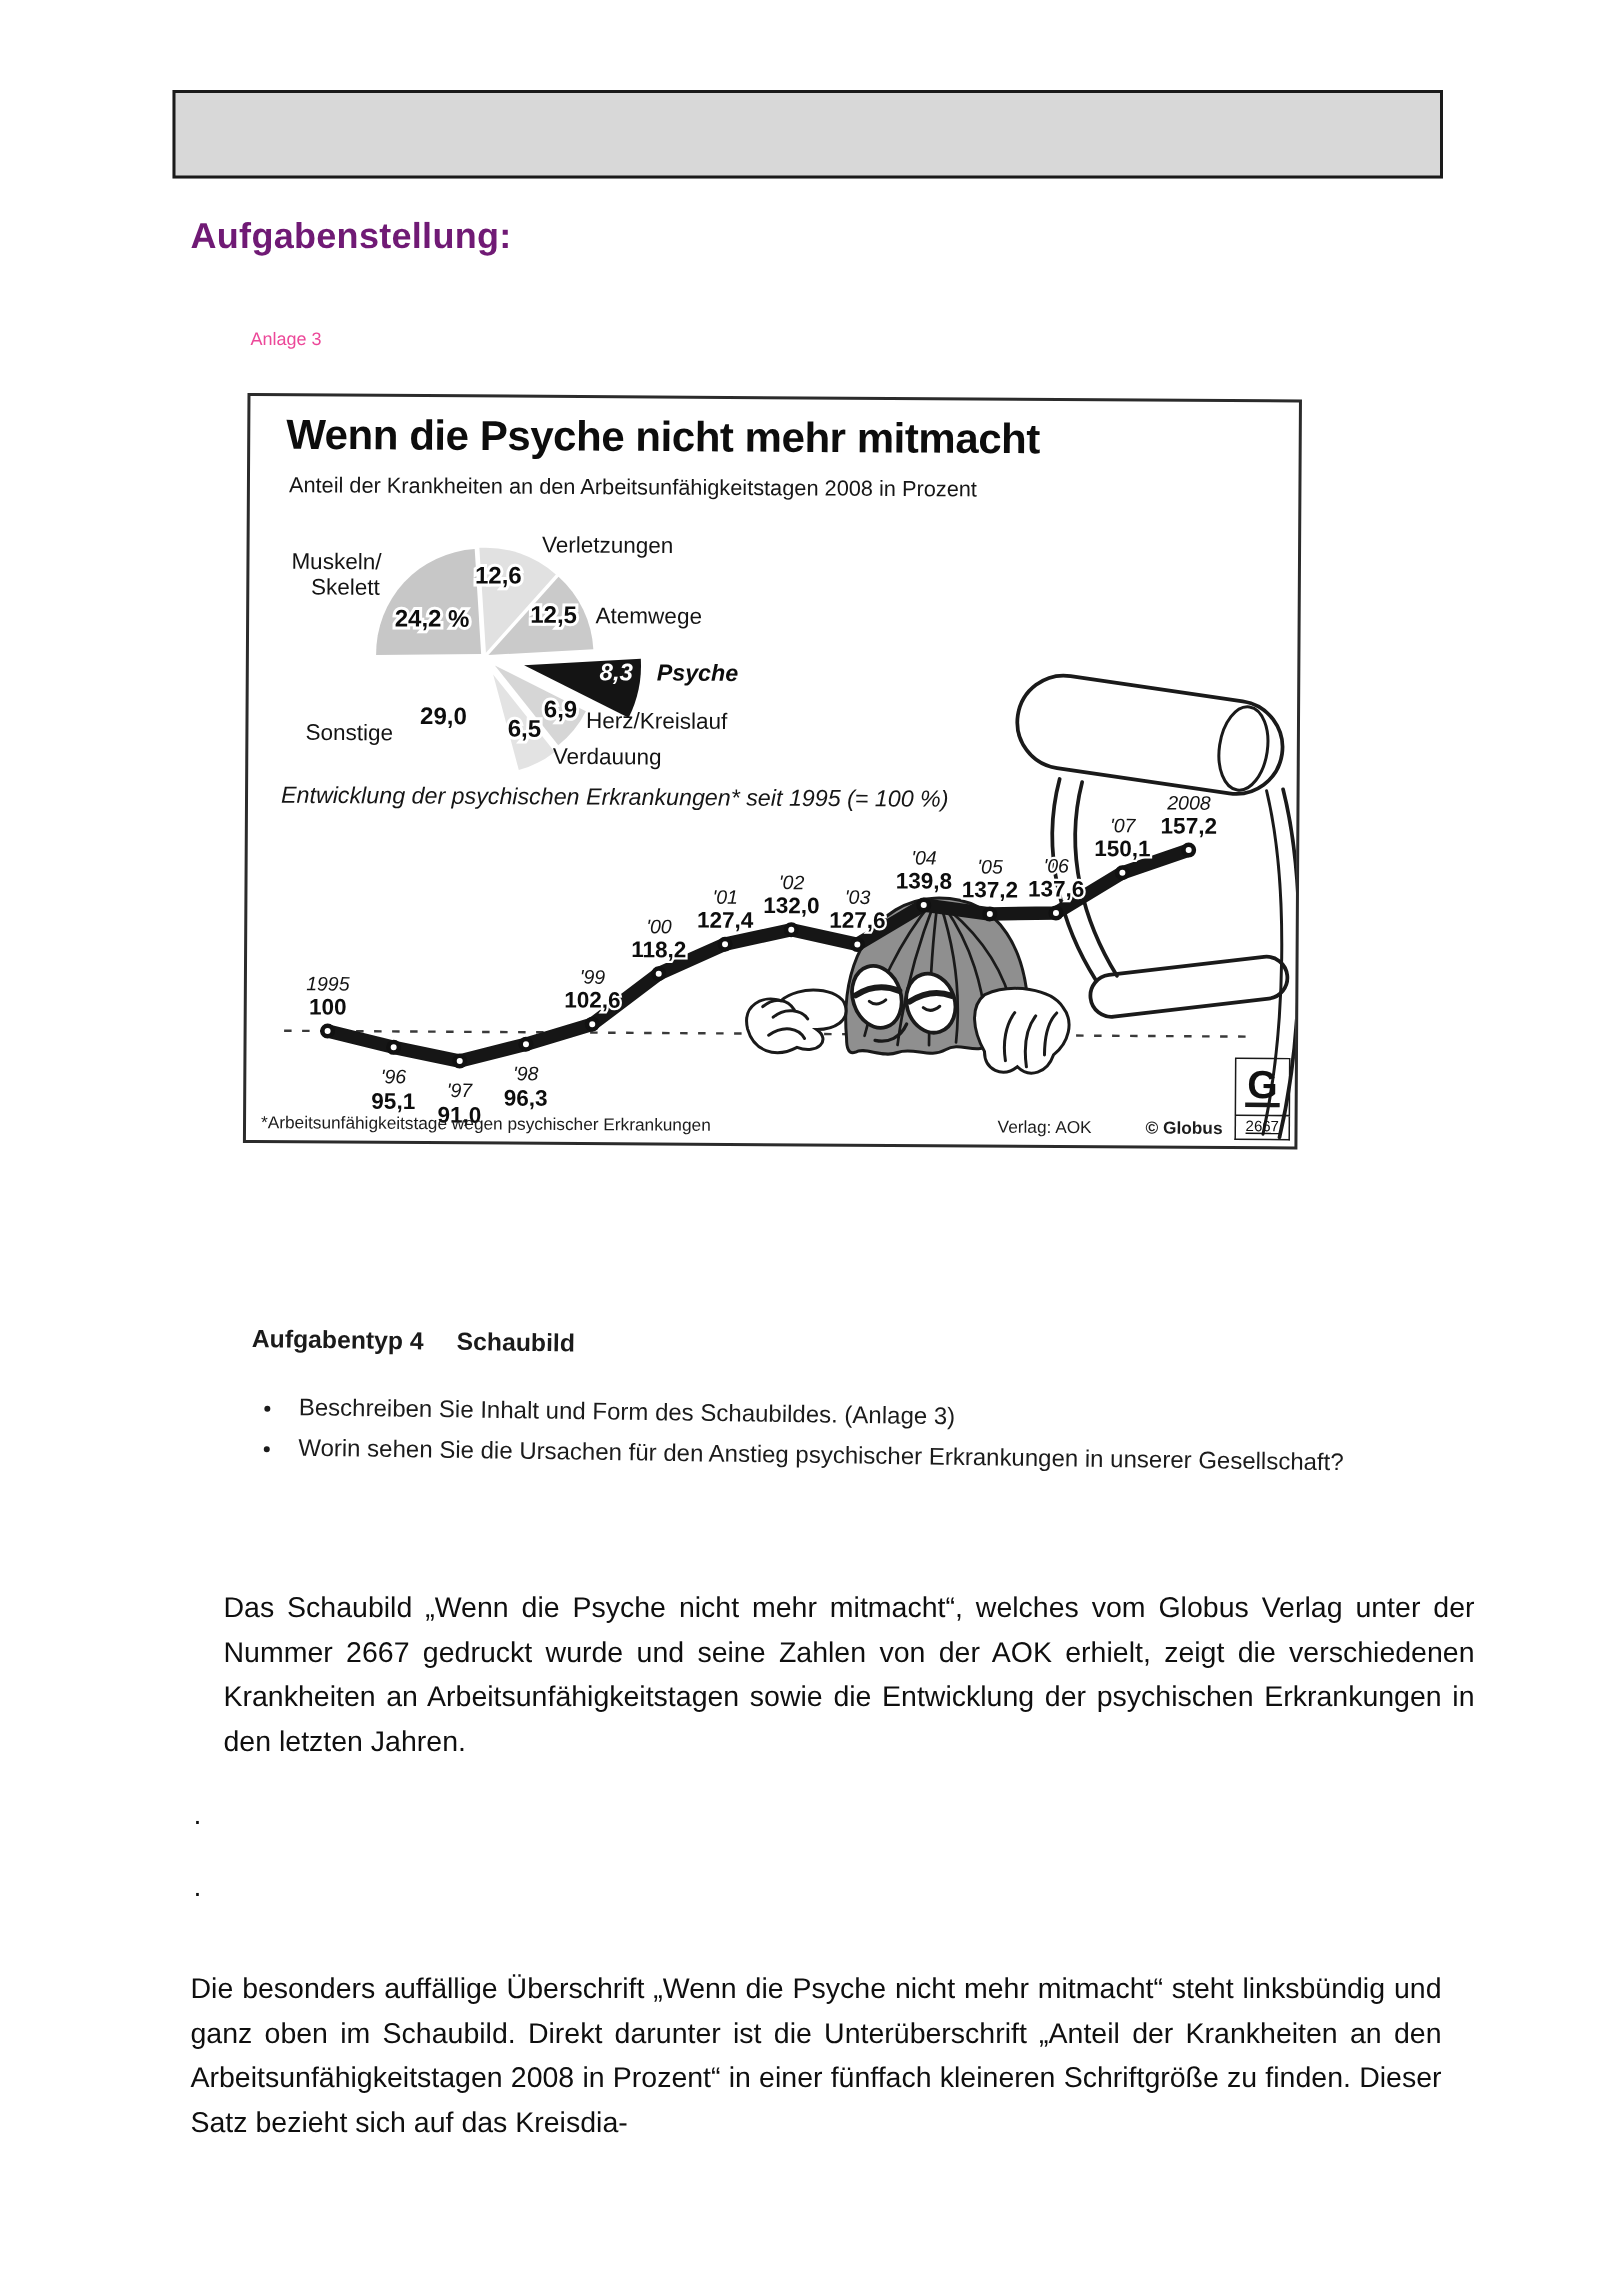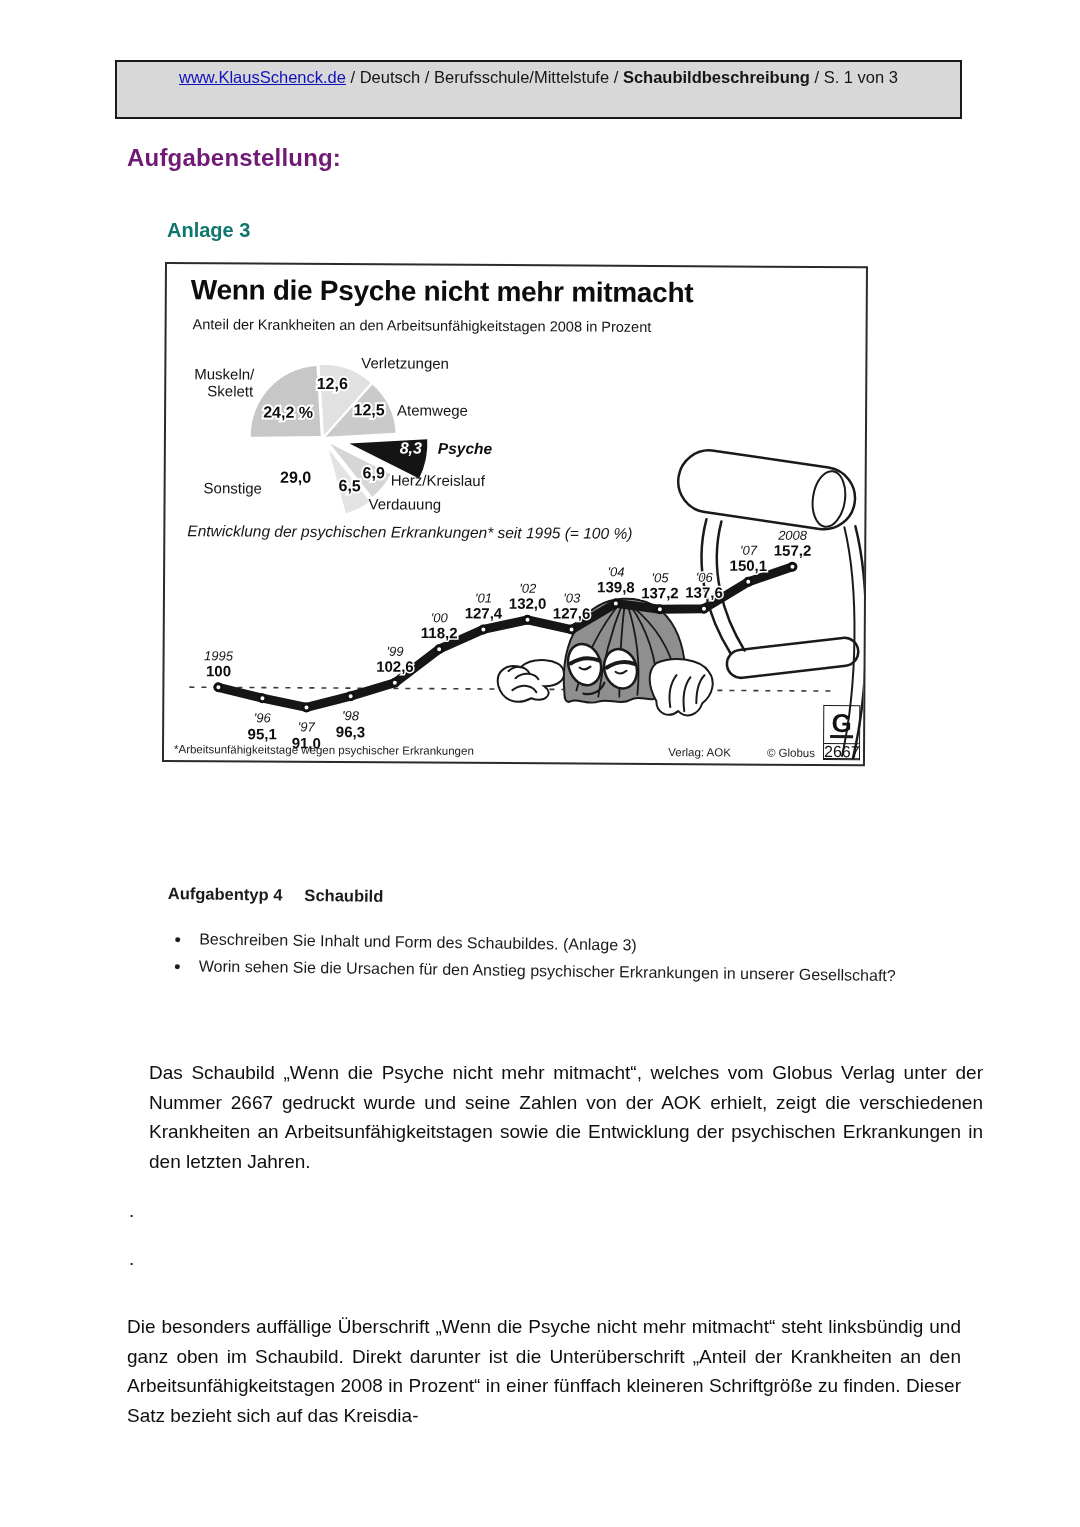--- a/index.html
+++ b/index.html
@@ -7,33 +7,33 @@
        font-family:"Liberation Sans","DejaVu Sans",sans-serif;color:#111;overflow:hidden;}
   .abs{position:absolute;}
   
   .header-box{left:115px;top:60px;width:843px;height:52px;background:#d8d8d8;
               border:2px solid #1a1a1a;text-align:center;font-size:16.5px;line-height:25px;padding-top:3px;color:#151515;}
   .header-box a{color:#1111bb;text-decoration:underline;cursor:pointer;}
   .header-box b{font-weight:bold;}
   
   .page-title{left:127px;top:144px;font-size:24px;font-weight:bold;letter-spacing:.2px;color:#701a75;}
   
-  .attachment-label{left:167px;top:219px;font-size:20px;font-weight:bold;color:#0f766e;}
+  .attachment-label{left:167px;top:219px;font-size:12px;font-weight:normal;color:#ec4899;}
   .chartbox{left:165px;top:262px;width:699px;height:496px;border:2px solid #2b2b2b;
             transform:rotate(.35deg);transform-origin:0 0;background:#fff;}
   .chart-title{left:24px;top:10px;font-size:28px;font-weight:bold;letter-spacing:-.3px;color:#0d0d0d;white-space:nowrap;}
   .chart-subtitle{left:26px;top:52px;font-size:14.5px;color:#161616;white-space:nowrap;}
   .line-title{left:22px;top:258px;font-size:15.5px;font-style:italic;color:#161616;white-space:nowrap;}
   .chart-footer{left:10px;right:48px;bottom:5px;display:flex;justify-content:space-between;font-size:11.5px;color:#1c1c1c;}
   .chart-footer .src-group span{margin-left:26px;}
   .globus-logo{right:3px;bottom:4px;width:37px;text-align:center;}
   .globus-logo .gbox{border:1.6px solid #1a1a1a;height:37px;display:flex;align-items:center;justify-content:center;}
   .globus-logo .gletter{font-size:26px;font-weight:bold;line-height:24px;border-bottom:3px solid #1a1a1a;padding:0 1px;}
-  .globus-logo .gnum{border:1.6px solid #1a1a1a;border-top:none;font-size:16px;line-height:15px;text-decoration:underline;}
-  .copyright-globus{font-weight:normal;padding-left:10px;}
+  .globus-logo .gnum{border:1.6px solid #1a1a1a;border-top:none;font-size:10px;line-height:15px;text-decoration:underline;}
+  .copyright-globus{font-weight:bold;padding-left:10px;}
   
   .gfx{left:0;top:0;}
   text{font-family:"Liberation Sans","DejaVu Sans",sans-serif;}
   .pl-cat{font-size:15px;fill:#141414;}
   .pl-val{font-size:16px;font-weight:bold;fill:#0d0d0d;paint-order:stroke;stroke:#fff;stroke-width:4px;}
   .pl-val-white{font-size:16px;font-weight:bold;font-style:italic;fill:#ffffff;}
   .pl-psyche{font-size:15.5px;font-weight:bold;font-style:italic;fill:#0d0d0d;}
   .ln-yr{font-size:13px;font-style:italic;fill:#141414;paint-order:stroke;stroke:#fff;stroke-width:3px;}
   .ln-val{font-size:15px;font-weight:bold;fill:#0d0d0d;paint-order:stroke;stroke:#fff;stroke-width:3px;}
   .ink{stroke:#1a1a1a;fill:none;}
@@ -47,21 +47,20 @@
   .para{left:127px;width:834px;font-size:19px;line-height:29.5px;text-align:justify;color:#0f0f0f;}
   .p1{top:1058px;margin-left:22px;}
   .dot{left:129px;font-size:19px;color:#0f0f0f;}
   .d1{top:1200px;} .d2{top:1248px;}
   .p2{top:1312px;}
 </style>
 </head>
 <body>
 
 <div class="abs header-box">
-  <div><a>www.KlausSchenck.de</a><span> / Deutsch / Berufsschule/Mittelstufe / </span><b>Schaubildbeschreibung</b><span> / S. 1 von 3</span></div>
 </div>
 
 <div class="abs page-title">Aufgabenstellung:</div>
 
 <div class="abs attachment-label">Anlage 3</div>
 
 <div class="abs chartbox">
   <div class="abs chart-title">Wenn die Psyche nicht mehr mitmacht</div>
   <div class="abs chart-subtitle">Anteil der Krankheiten an den Arbeitsunfähigkeitstagen 2008 in Prozent</div>
   <div class="abs line-title">Entwicklung der psychischen Erkrankungen* seit 1995 (= 100 %)</div>

